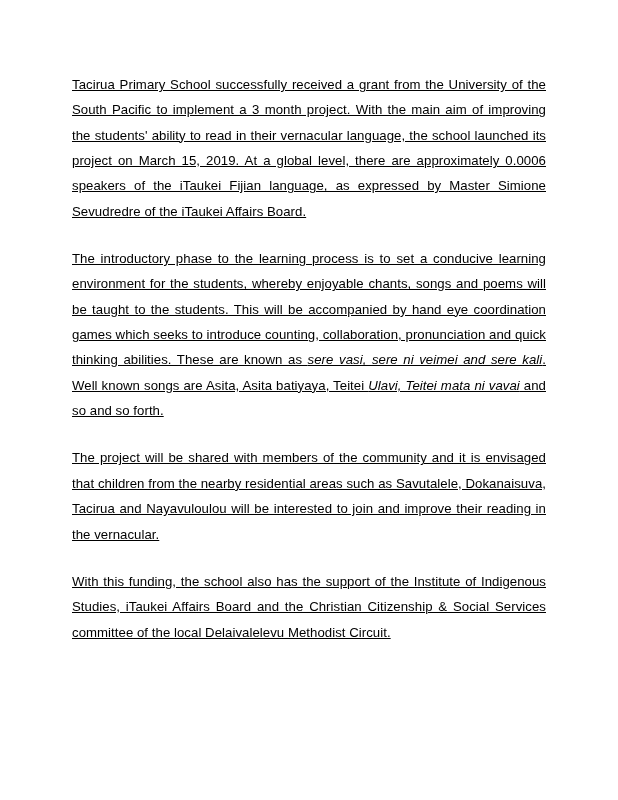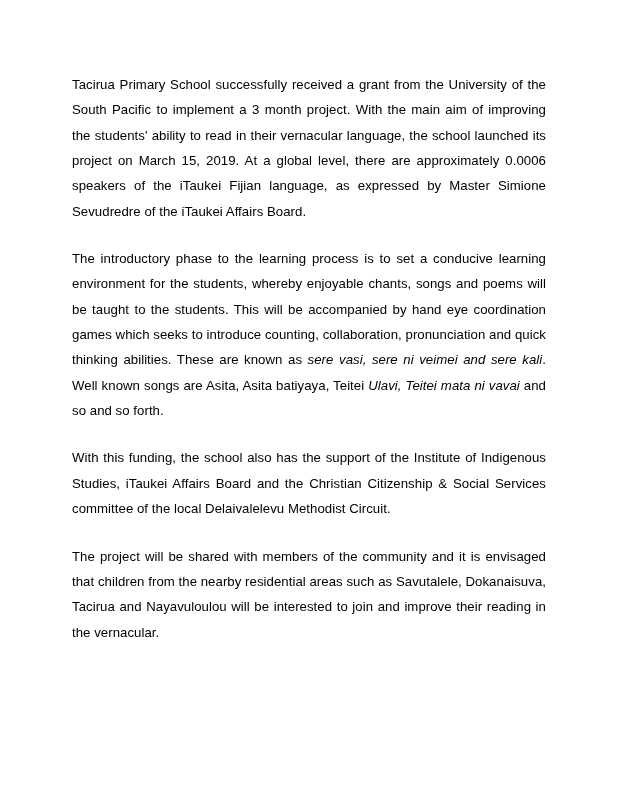--- a/index.html
+++ b/index.html
@@ -9,20 +9,21 @@
   }
   .page {
     width: 618px;
     height: 800px;
     background: #ffffff;
     position: relative;
     box-sizing: border-box;
     padding: 72px 72px 0 72px;
     font-family: "Liberation Sans", sans-serif;
     color: #000000;
+    text-decoration: underline;
   }
   .doc-body {
     width: 474px;
   }
   p.para {
     margin: 0 0 22px 0;
     font-size: 13.2px;
     line-height: 1.92;
     text-align: justify;
     text-justify: inter-word;
@@ -38,16 +39,16 @@
   }
 </style>
 </head>
 <body>
 
 <div class="page">
   <div class="doc-body" id="doc-body">
 
   <p class="para"><span>Tacirua Primary School successfully received a grant from the University of the South Pacific to implement a 3 month project. With the main aim of improving the students' ability to read in their vernacular language, the school launched its project on March 15, 2019. At a global level, there are approximately 0.0006 speakers of the iTaukei Fijian language, as expressed by Master Simione Sevudredre of the iTaukei Affairs Board.</span></p>
       <p class="para"><span>The introductory phase to the learning process is to set a conducive learning environment for the students, whereby enjoyable chants, songs and poems will be taught to the students. This will be accompanied by hand eye coordination games which seeks to introduce counting, collaboration, pronunciation and quick thinking abilities. These are known as </span><span class="it">sere vasi, sere ni veimei and sere kali</span><span>. Well known songs are Asita, Asita batiyaya, Teitei </span><span class="it">Ulavi, Teitei mata ni vavai</span><span> and so and so forth.</span></p>
+      <p class="para"><span>The project will be shared with members of the community and it is envisaged that children from the nearby residential areas such as Savutalele, Dokanaisuva, Tacirua and Nayavuloulou will be interested to join and improve their reading in the vernacular.</span></p>
       <p class="para"><span>With this funding, the school also has the support of the Institute of Indigenous Studies, iTaukei Affairs Board and the Christian Citizenship &amp; Social Services committee of the local Delaivalelevu Methodist Circuit.</span></p>
-      <p class="para"><span>The project will be shared with members of the community and it is envisaged that children from the nearby residential areas such as Savutalele, Dokanaisuva, Tacirua and Nayavuloulou will be interested to join and improve their reading in the vernacular.</span></p>
     </div>
 </div>
 
 </body></html>

